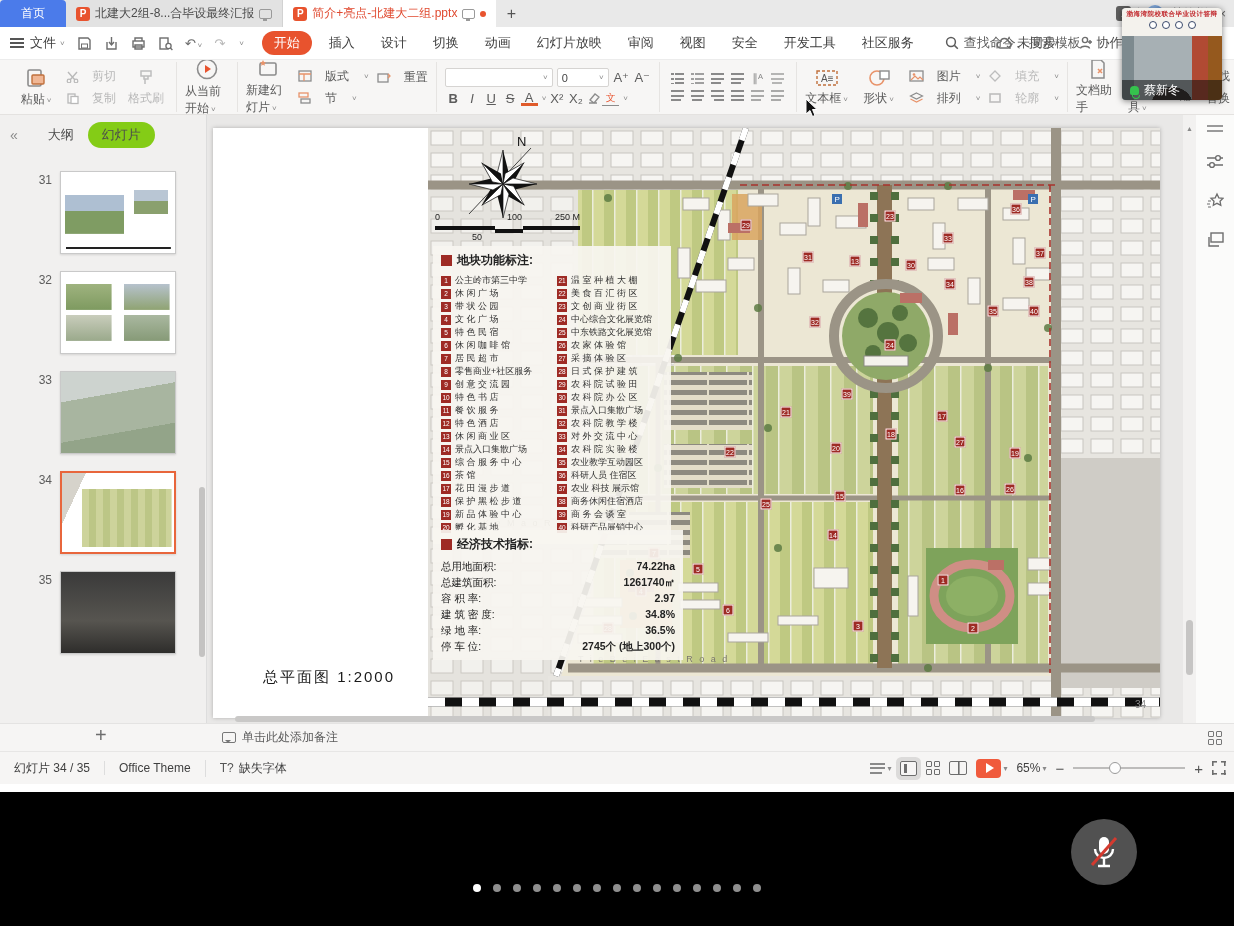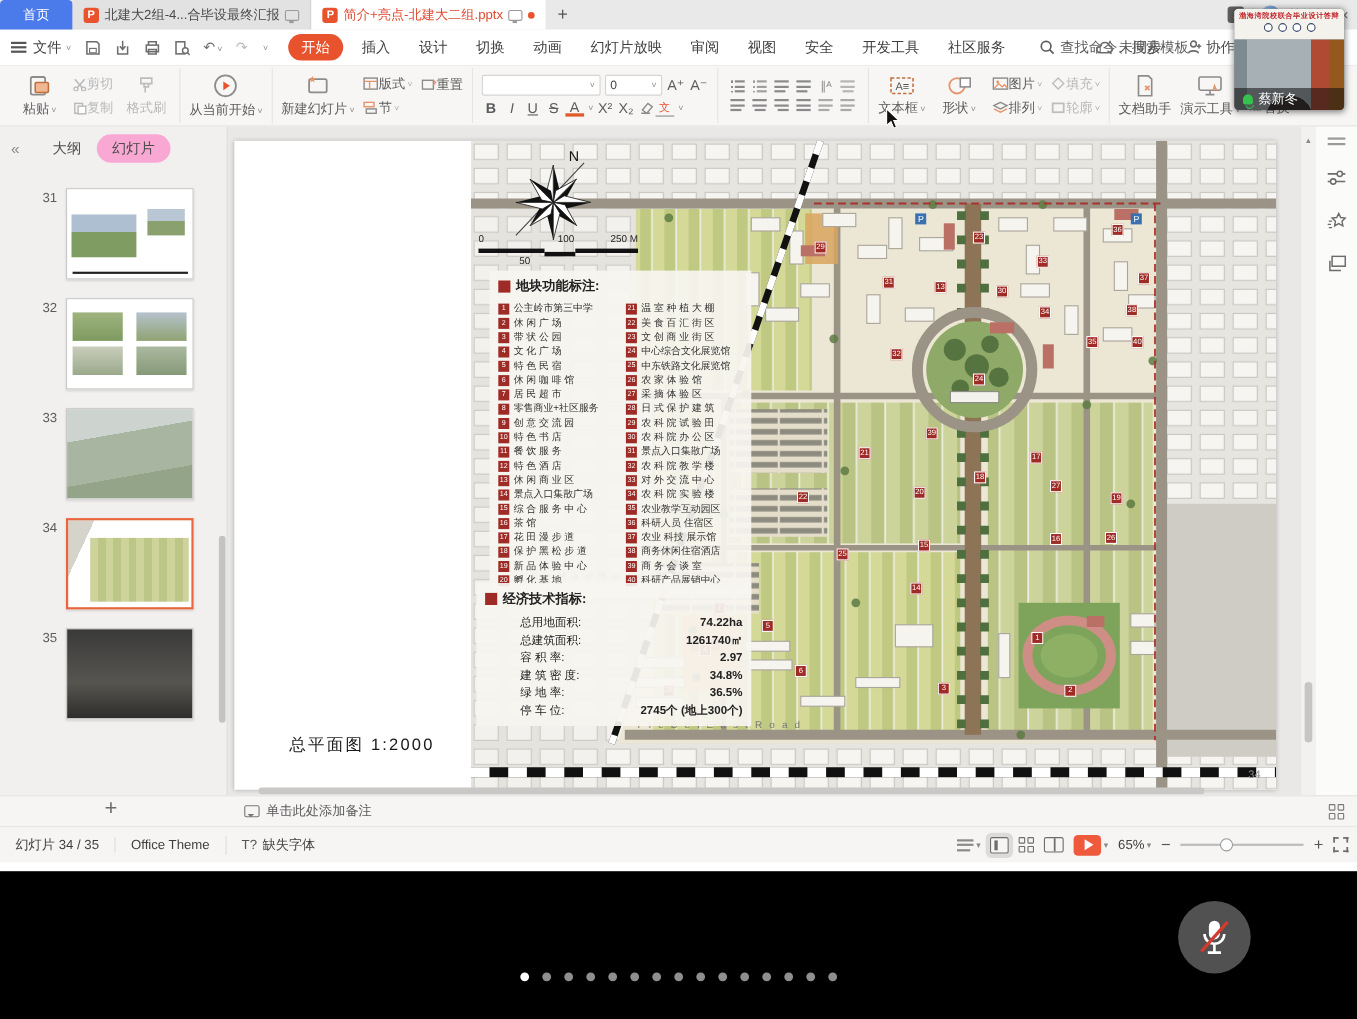--- a/index.html
+++ b/index.html
@@ -38,37 +38,37 @@
   .menu-pill{background:#e8532e;color:#fff;border-radius:12px;padding:3px 12px;margin:0 4px;font-size:13px;}
   .menu-item{padding:0 13px;white-space:nowrap;}
   .menu-search{display:flex;align-items:center;gap:5px;margin-left:18px;color:#5c5c5c;}
   .menu-right{position:absolute;right:10px;display:flex;align-items:center;gap:12px;color:#4d4d4d;}
 
   
   #toolbar{height:55px;background:#f7f6f5;border-bottom:1px solid #e4e2e0;display:flex;align-items:stretch;padding:2px 6px;font-size:12px;color:#5c5c5c;}
   .tgroup{display:flex;align-items:center;padding:0 8px;border-right:1px solid #e6e4e2;gap:8px;}
   .bigbtn{display:flex;flex-direction:column;align-items:center;justify-content:center;gap:2px;min-width:44px;}
   .minirows{display:flex;flex-direction:column;justify-content:center;gap:5px;}
-  .minibtn{display:flex;align-items:center;gap:0;white-space:nowrap;font-family:Liberation Serif, serif;}
+  .minibtn{display:flex;align-items:center;gap:13px;white-space:nowrap;}
   .disabled{color:#b9b9b9;}
   .combo{border:1px solid #d6d4d2;background:#fff;border-radius:2px;height:19px;display:flex;align-items:center;justify-content:space-between;padding:0 4px;font-size:11px;color:#444;}
   .fmt-letter{font-size:13px;color:#5c5c5c;width:17px;text-align:center;}
   .il{width:13px;height:11px;background:linear-gradient(#8a8a8a,#8a8a8a) 0 0/100% 2px,linear-gradient(#8a8a8a,#8a8a8a) 0 50%/100% 2px,linear-gradient(#8a8a8a,#8a8a8a) 0 100%/80% 2px;background-repeat:no-repeat;}
   .il.c{background-position:50% 0,50% 50%,50% 100%;}
   .il.r{background-position:100% 0,100% 50%,100% 100%;}
   .il.dots{background:linear-gradient(#8a8a8a,#8a8a8a) 4px 0/9px 2px,linear-gradient(#8a8a8a,#8a8a8a) 4px 50%/9px 2px,linear-gradient(#8a8a8a,#8a8a8a) 4px 100%/9px 2px,radial-gradient(circle,#8a8a8a 45%,transparent 50%) 0 -1px/3px 4px,radial-gradient(circle,#8a8a8a 45%,transparent 50%) 0 4px/3px 4px,radial-gradient(circle,#8a8a8a 45%,transparent 50%) 0 9px/3px 4px;background-repeat:no-repeat;}
   .parag{display:grid;grid-template-columns:repeat(6,20px);grid-auto-rows:17px;align-items:center;justify-items:center;}
 
   
   #content{position:relative;height:608px;background:#e9e8e7;overflow:hidden;}
   
   #sidebar{position:absolute;left:0;top:0;width:207px;height:608px;background:#f1f0ef;border-right:1px solid #ddd;}
   .sb-head{height:40px;display:flex;align-items:center;font-size:13px;color:#4c4c4c;padding:0 10px;gap:14px;}
   .sb-collapse{color:#8a8a8a;font-size:14px;margin-right:16px;}
-  .sb-tab.on{background:#f9a8d4;border-radius:13px;padding:4px 14px;}
+  .sb-tab.on{background:#84cc16;border-radius:13px;padding:4px 14px;}
   .thumb-row{display:flex;margin:0 0 17px 0;}
   .thumb-num{width:60px;text-align:right;padding-right:8px;font-size:12px;color:#5c5c5c;padding-top:2px;}
   .tc{width:116px;height:83px;background:#fff;border:1px solid #c9c9c9;box-shadow:0 1px 2px rgba(0,0,0,.12);background-repeat:no-repeat;}
   .tc.v31{background-image:linear-gradient(180deg,#aebfd2 0 40%,#7f9c63 40%),linear-gradient(180deg,#b9c6d4 0 45%,#8aa06e 45%),linear-gradient(#222,#222);background-size:52% 48%,30% 30%,92% 2px;background-position:8% 55%,92% 32%,50% 95%;}
   .tc.v32{background-image:linear-gradient(#9fb37f,#7e9a60),linear-gradient(#b6c2cd,#8fa372),linear-gradient(#c9cdbc,#9aa98b),linear-gradient(#aab8a0,#869a77);background-size:40% 32%,40% 32%,40% 32%,40% 32%;background-position:8% 22%,92% 22%,8% 78%,92% 78%;}
   .tc.v33{background-image:linear-gradient(170deg,#cdd3cf 0 30%,#a8b5a0 30% 70%,#93a489 70%);background-size:100% 100%;}
   .tc.v34{border:2px solid #e8663c;background-image:linear-gradient(115deg,#d6d3cb 0 16%,rgba(0,0,0,0) 16%),repeating-linear-gradient(90deg,#cdd39b 0 7px,#bcc686 7px 14px);background-size:100% 100%,80% 74%;background-position:0 0,90% 80%;}
   .tc.v35{background-image:linear-gradient(180deg,#3a3a3a,#575550 60%,#2e2d2b);background-size:100% 100%;}
   .sb-scroll{position:absolute;right:1px;top:372px;width:6px;height:170px;background:#c4c3c2;border-radius:3px;}
 
@@ -79,28 +79,28 @@
   .slide-title-wrap{position:absolute;left:6px;top:6px;display:flex;align-items:flex-start;}
   .title-icon{width:50px;height:52px;background:#c6e4e0;border-radius:10px;position:relative;transform:rotate(-4deg);}
   .title-icon svg{position:absolute;left:5px;top:4px;}
   .title-text{font-size:21px;font-weight:bold;color:#1f1f1f;letter-spacing:2px;margin:16px 0 0 6px;border-top:2px solid #49b8ac;padding-top:3px;}
   .compass{position:absolute;left:242px;top:4px;width:96px;height:96px;}
   .scalebar{position:absolute;left:222px;top:84px;width:145px;font-size:9px;color:#222;}
   .scalebar .bar{position:relative;height:9px;margin-top:1px;}
   .scalebar .seg1{position:absolute;left:0;top:3px;width:60px;height:4px;background:#111;}
   .scalebar .seg2{position:absolute;left:60px;top:6px;width:28px;height:4px;background:#111;}
   .scalebar .seg3{position:absolute;left:88px;top:3px;width:57px;height:4px;background:#111;}
-  .legend{position:absolute;left:232px;top:118px;width:238px;background:rgba(247,245,240,.93);padding:6px 8px 8px;}
+  .legend{position:absolute;left:220px;top:118px;width:238px;background:rgba(247,245,240,.93);padding:6px 8px 8px;}
   .lg-head,.ind-head{font-size:12px;font-weight:bold;color:#222;display:flex;align-items:center;gap:5px;margin-bottom:5px;}
   .redsq{width:11px;height:11px;background:#9e2b25;display:inline-block;}
   .lg-cols{column-count:2;column-gap:10px;height:262px;column-fill:auto;text-align:center;}
   .lg-item{display:flex;align-items:center;gap:4px;height:13px;font-size:9px;color:#333;white-space:nowrap;}
   .lg-num{width:10px;height:10px;background:#9e2b25;color:#fff;font-size:6.5px;display:flex;align-items:center;justify-content:center;flex:none;}
   .indicators{position:absolute;left:220px;top:402px;width:250px;background:rgba(247,245,240,.93);padding:6px 8px;}
-  .ind-row{display:flex;justify-content:space-between;font-size:10.5px;color:#222;line-height:16px;margin-left:32px;}
+  .ind-row{display:flex;justify-content:space-between;font-size:10.5px;color:#222;line-height:16px;}
   .ind-row .v{font-weight:bold;}
   .slide-caption{position:absolute;left:50px;top:540px;font-size:15px;color:#1a1a1a;letter-spacing:2px;}
   .slide-pagenum{position:absolute;right:14px;bottom:8px;font-size:10px;color:#8a8a8a;}
 
   
   #vscroll{position:absolute;left:1183px;top:0;width:13px;height:608px;background:#f2f1f0;}
   #vscroll .arr{position:absolute;left:3px;top:10px;font-size:7px;color:#8a8a8a;}
   #vscroll .thumb{position:absolute;left:3px;top:505px;width:7px;height:55px;background:#c6c5c4;border-radius:4px;}
   #rightstrip{position:absolute;left:1196px;top:0;width:38px;height:608px;background:#fbfbfa;display:flex;flex-direction:column;align-items:center;padding-top:10px;gap:22px;color:#6d6d6d;}
 
@@ -156,21 +156,21 @@
 </style>
 </head>
 <body>
 
 <div id="window">
 
   <div id="tabbar">
     <div class="home-tab">首页</div>
     <div class="doc-tab inactive">
       <span class="p-logo">P</span>
-      <span>北建大2组-4...合毕设最终汇报</span>
+      <span>北建大2组-8...合毕设最终汇报</span>
       <span class="monitor-ico"></span>
     </div>
     <div class="doc-tab active">
       <span class="p-logo">P</span>
       <span>简介+亮点-北建大二组.pptx</span>
       <span class="monitor-ico"></span>
       <span class="dirty-dot"></span>
     </div>
     <div class="newtab-btn">+</div>
     <div class="tab-right">

